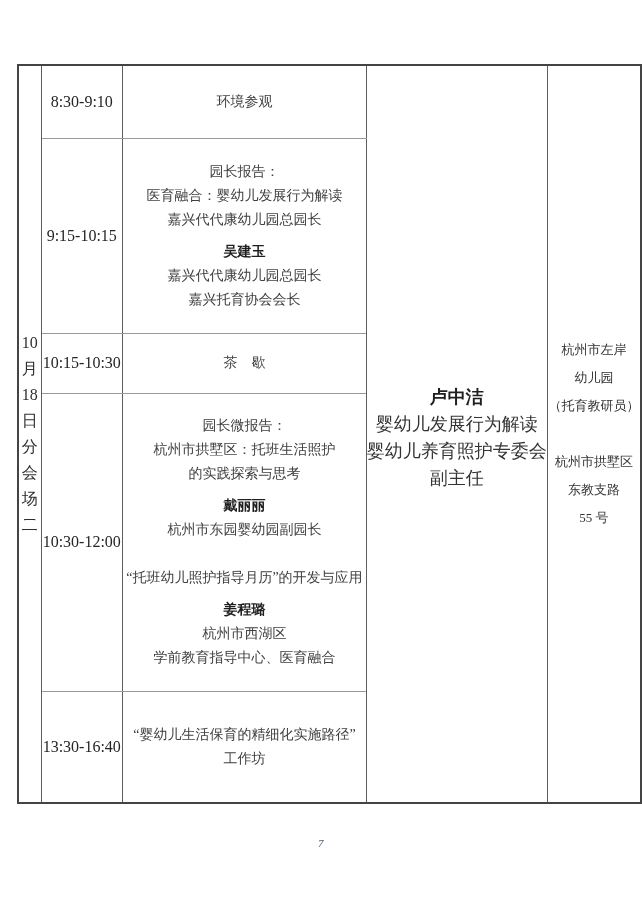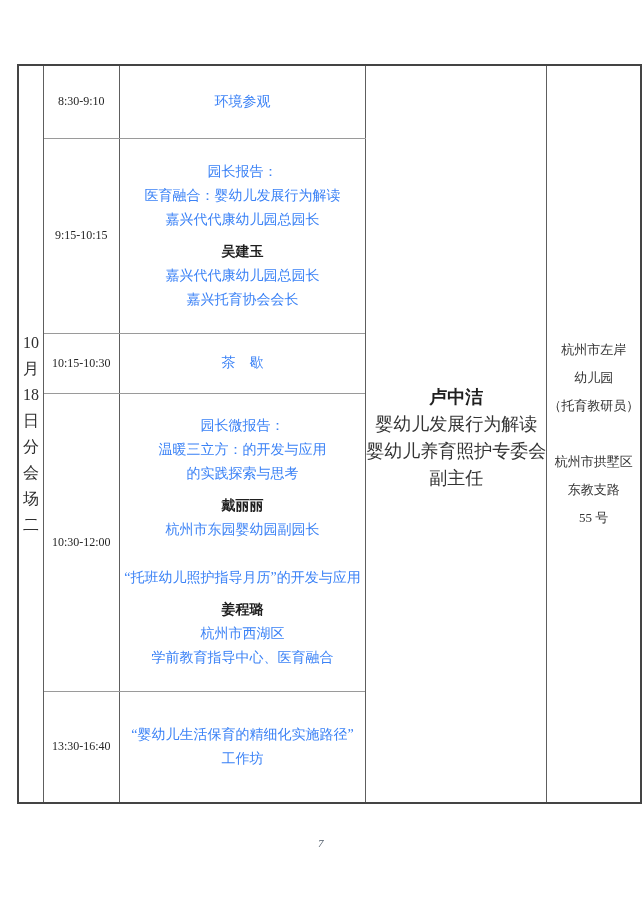--- a/index.html
+++ b/index.html
@@ -40,28 +40,28 @@
   tr.r4 { height: 298px; }
   tr.r5 { height: 112px; }
 
   .venue-cell .line {
     font-size: 16px;
     line-height: 26px;
     color: #2f2f2f;
     letter-spacing: 0;
   }
   .time-cell {
-    font-size: 12px;
+    font-size: 16px;
     color: #252525;
     white-space: nowrap;
   }
   .content-cell .line {
     font-size: 14px;
     line-height: 24px;
-    color: #3b82f6;
+    color: #404040;
     white-space: nowrap;
   }
   .moderator-cell .line {
     font-size: 18px;
     line-height: 27px;
     color: #333333;
     white-space: nowrap;
   }
   .location-cell .line {
     font-size: 13px;
@@ -156,21 +156,21 @@
         <div>
             <div class="line">茶　歇</div>
           </div>
       </td>
     </tr>
     <tr class="r4">
       <td class="time-cell">10:30-12:00</td>
       <td class="content-cell">
         <div>
             <div class="line">园长微报告：</div>
-            <div class="line">温暖三立方：的开发与应用</div>
+            <div class="line">杭州市拱墅区：托班生活照护</div>
             <div class="line">的实践探索与思考</div>
             <div class="line bold">戴丽丽</div>
             <div class="line">杭州市东园婴幼园副园长</div>
             <div class="line blank">&nbsp;</div>
             <div class="line">“托班幼儿照护指导月历”的开发与应用</div>
             <div class="line bold">姜程璐</div>
             <div class="line">杭州市西湖区</div>
             <div class="line">学前教育指导中心、医育融合</div>
           </div>
       </td>

